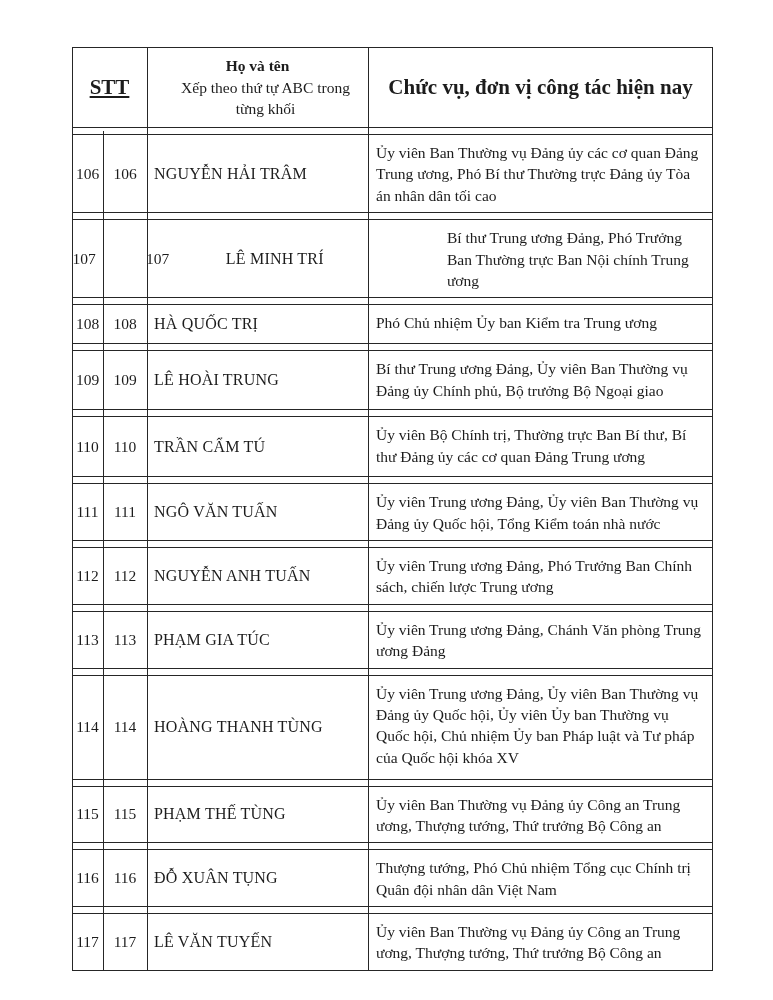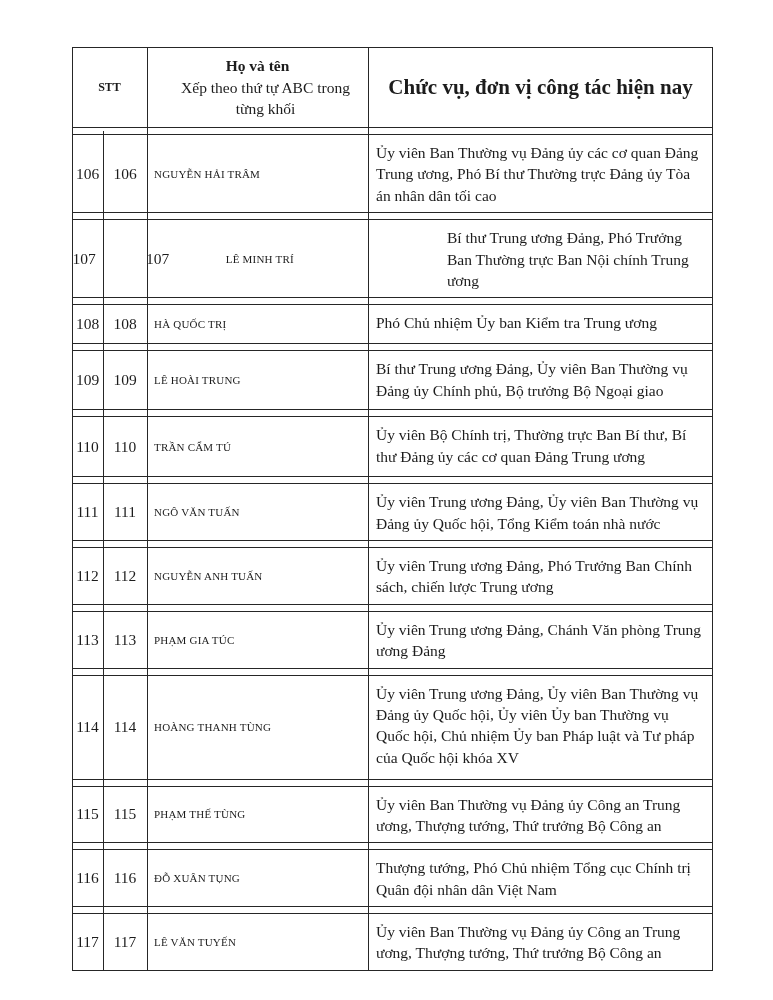--- a/index.html
+++ b/index.html
@@ -49,21 +49,22 @@
     box-sizing: border-box;
     display: flex;
     flex-direction: column;
     justify-content: center;
   }
   .hc-stt {
     width: 75px;
     align-items: center;
     text-align: left;
     font-weight: bold;
-    font-size: 12px;
+    font-size: 21px;
+    text-decoration: underline;
   }
   .hc-name {
     width: 221px;
     align-items: center;
     text-align: center;
     padding: 4px 10px;
   }
   .hc-name .title { font-weight: bold; font-size: 15.5px; line-height: 1.45; }
   .hc-name .subtitle { font-weight: normal; font-size: 15.5px; line-height: 1.35; margin-left: 16px; }
   .hc-pos {
@@ -83,21 +84,21 @@
   }
   .row .c-num2 {
     width: 44px;
     align-items: center;
     text-align: center;
     font-size: 15.5px;
   }
   .row .c-name {
     width: 221px;
     padding: 4px 6px 4px 7px;
-    font-size: 11px;
+    font-size: 16px;
     letter-spacing: 0.2px;
   }
   .row .c-pos {
     width: 345px;
     justify-content: flex-start;
     padding: 7px 8px 6px 8px;
     font-size: 15.5px;
     line-height: 1.38;
   }
   

